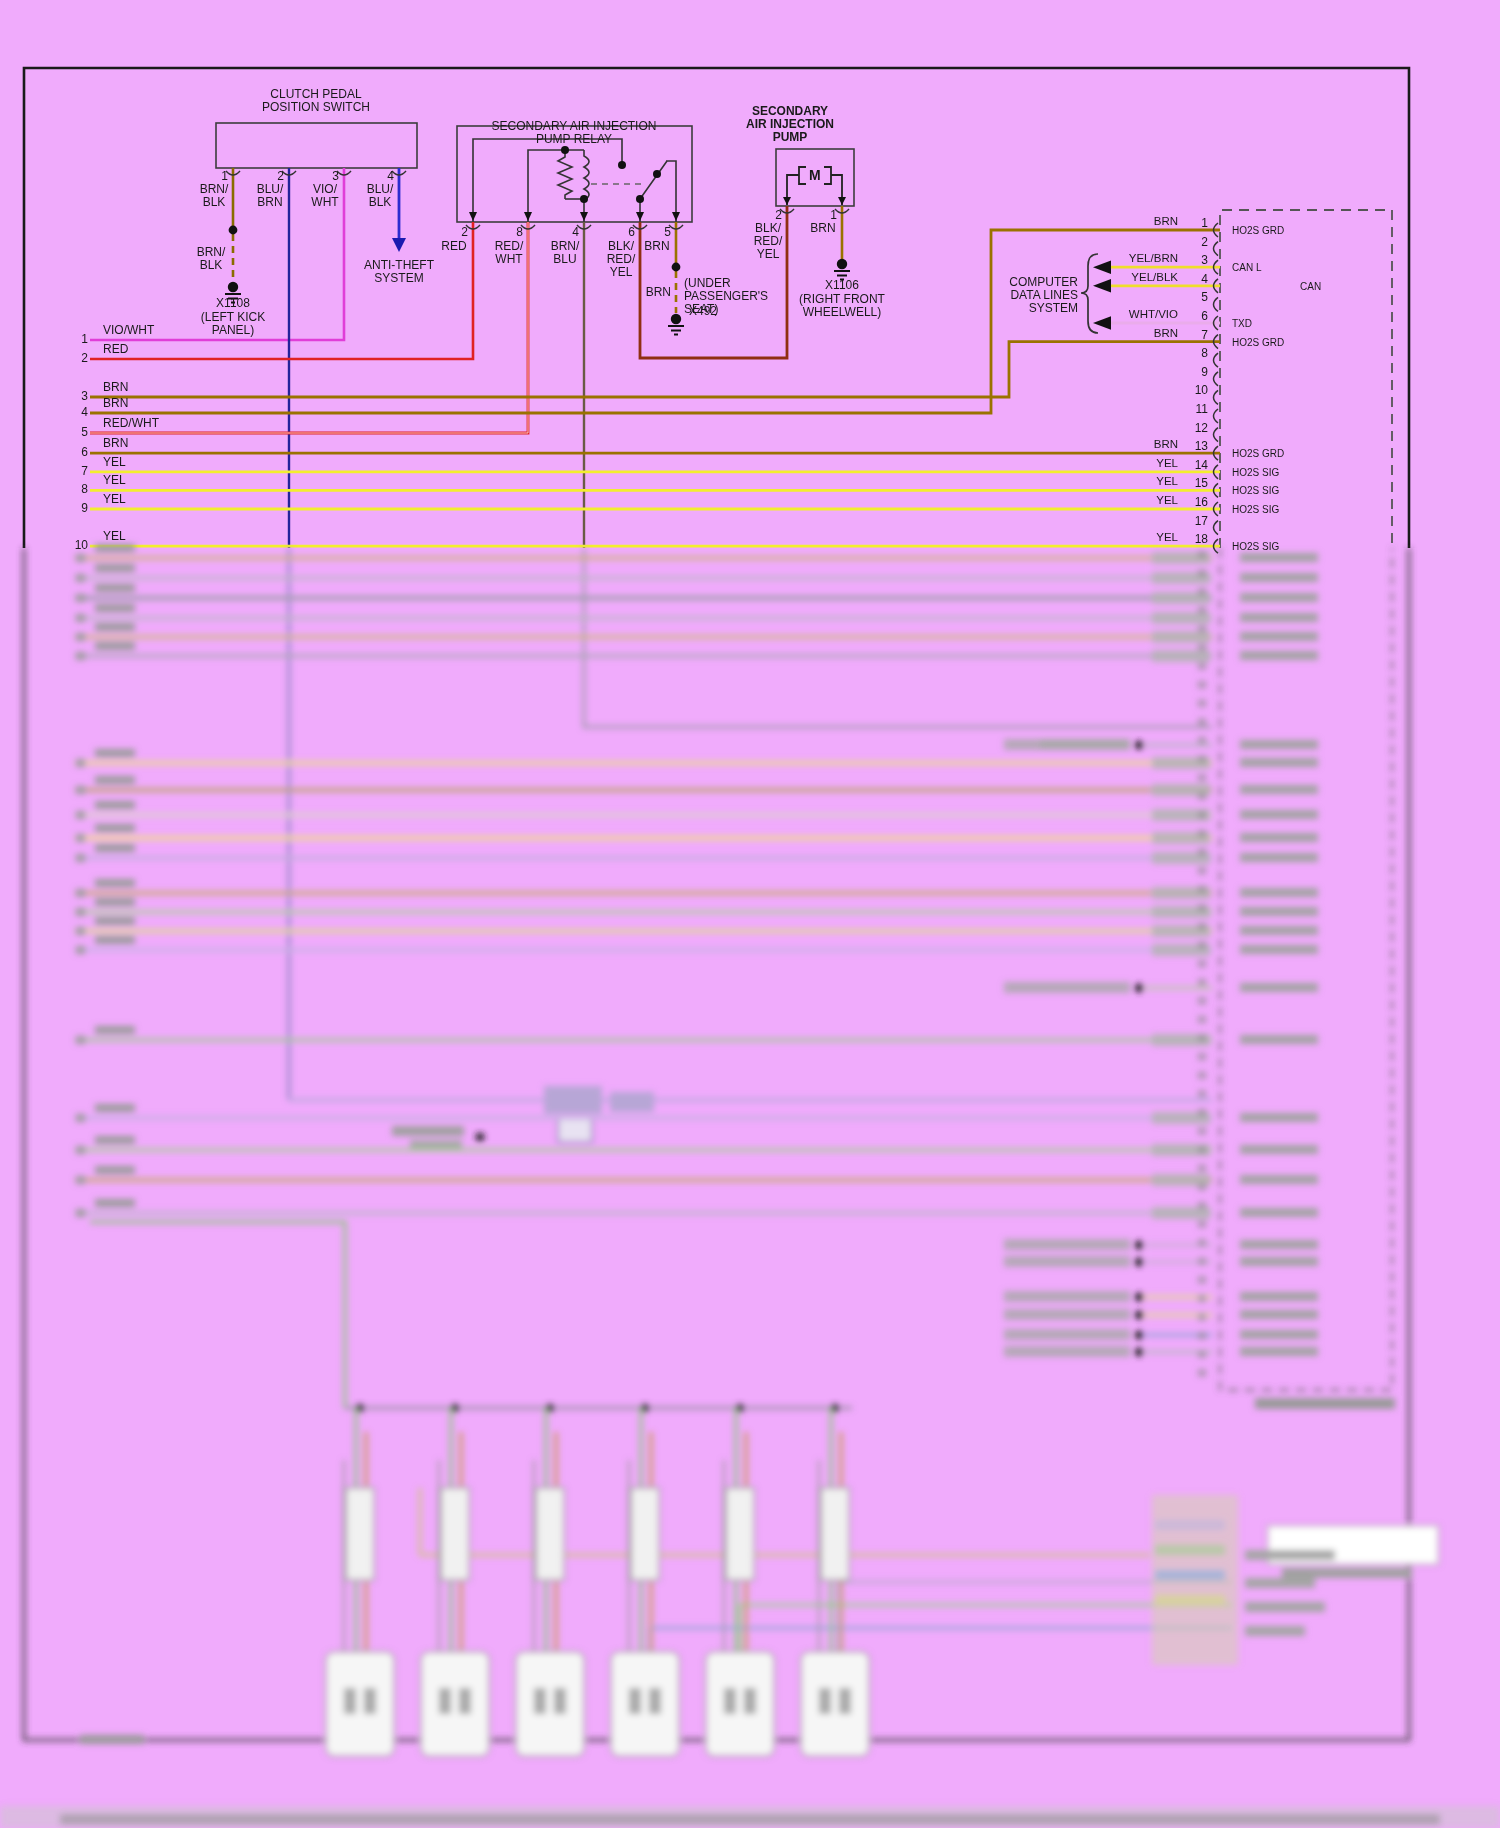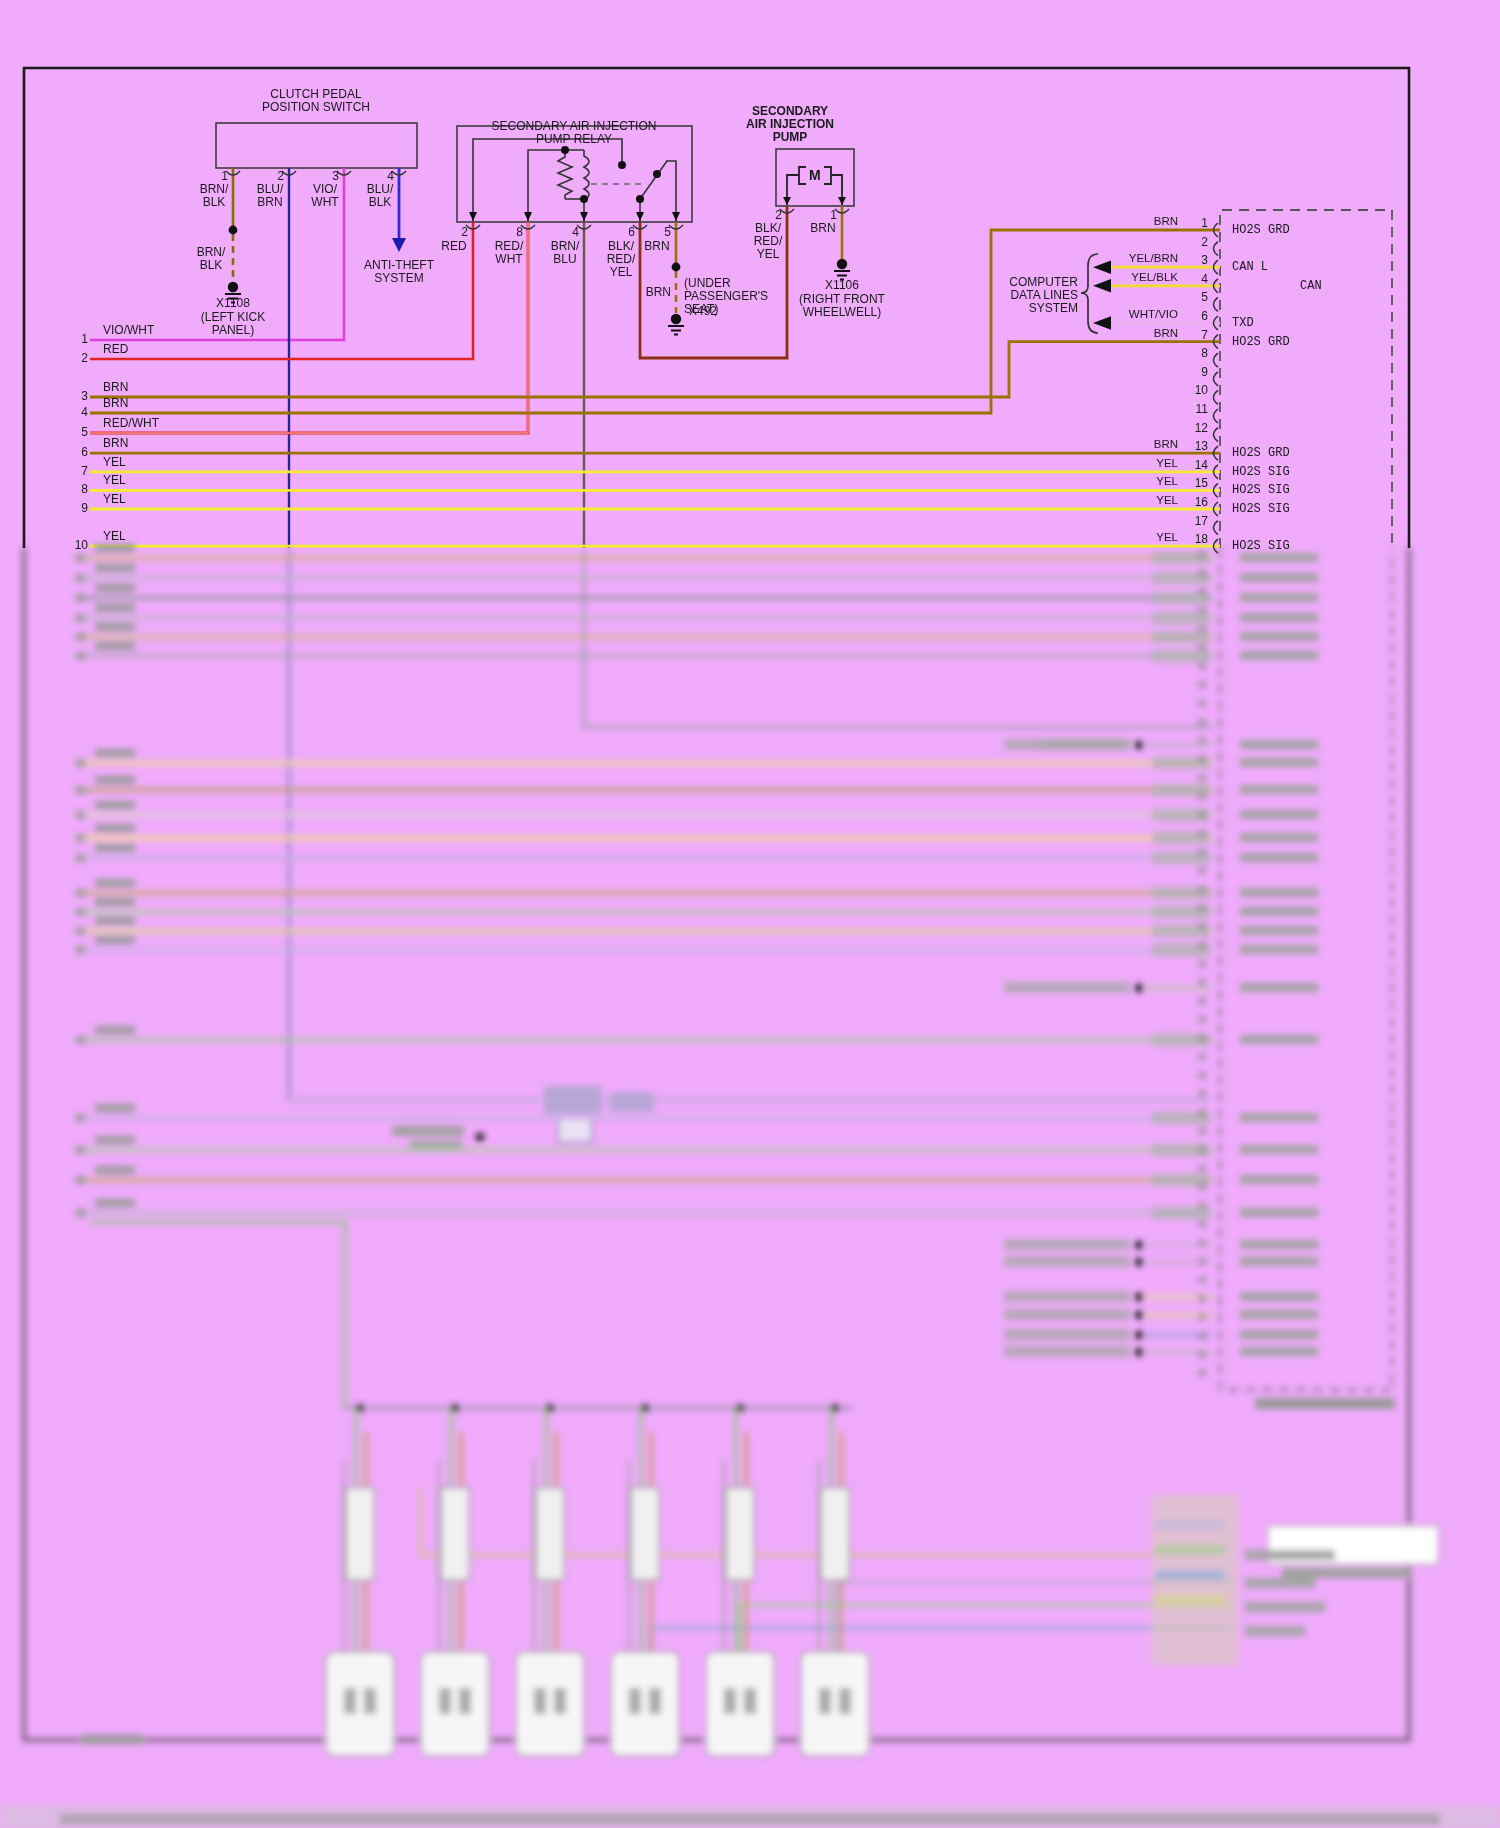--- a/index.html
+++ b/index.html
@@ -3,21 +3,21 @@
 <meta charset="utf-8">
 <style>
   html,body{margin:0;padding:0;background:#ffffff;}
   #stage{position:relative;width:1500px;height:1828px;background:#f0abfc;overflow:hidden;
          font-family:"Liberation Sans", sans-serif;}
   #art{position:absolute;left:0;top:0;}
   .lbl{position:absolute;font-size:12px;line-height:13px;color:#1a1a1a;white-space:pre-line;z-index:3;}
   .c{transform:translateX(-50%);text-align:center;}
   .r{transform:translateX(-100%);text-align:right;}
   .num{font-size:12px;}
-  .ecu-label{font-size:12px;font-family:Liberation Mono, monospace;}
+  .ecu-label{font-size:10px;}
   .wire-lbl{font-size:11.5px;}
 </style>
 </head>
 <body>
 
 <div id="stage">
 
 <svg id="art" width="1500" height="1828" viewBox="0 0 1500 1828">
   <defs>
     <filter id="blf" x="-5%" y="-2%" width="110%" height="104%">

